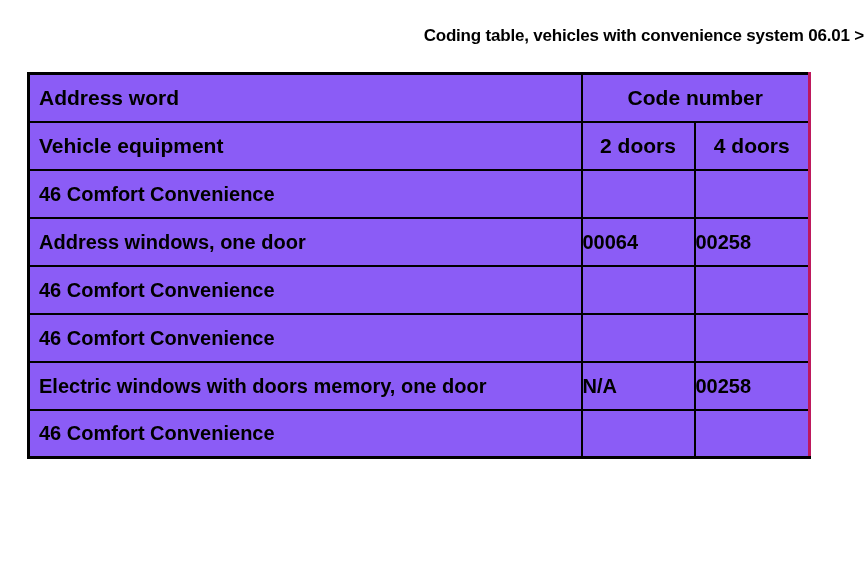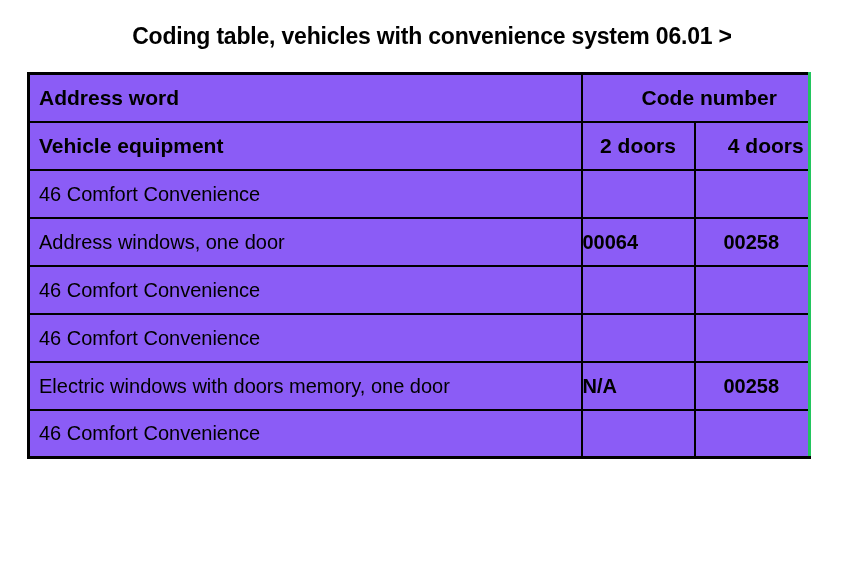--- a/index.html
+++ b/index.html
@@ -19,22 +19,22 @@
     position: relative;
     width: 864px;
     height: 576px;
     background: #ffffff;
   }
   .doc-title {
     position: absolute;
     left: 0;
     top: 22px;
     width: 864px;
-    text-align: center;
-    font-size: 23px;
+    text-align: right;
+    font-size: 17px;
     font-weight: bold;
     letter-spacing: -0.2px;
     white-space: nowrap;
     line-height: 28px;
   }
   .coding-table {
     position: absolute;
     left: 27px;
     top: 72px;
     width: 781px;
@@ -63,22 +63,22 @@
   .coding-table tr.hdr td {
     font-weight: bold;
     font-size: 21px;
   }
   
   .coding-table {
     border: 3px solid #000000;
   }
   .coding-table tr:first-child td { border-top: 3px solid #000000; }
   .coding-table tr:last-child td { border-bottom: 3px solid #000000; }
-  .coding-table td:first-child { border-left: 3px solid #000000; }
-  .coding-table td:last-child { border-right: 3px solid #22c55e; padding-left: 28px; }
+  .coding-table td:first-child { border-left: 3px solid #000000; font-weight: bold; }
+  .coding-table td:last-child { border-right: 3px solid #be185d; }
   col.c-label { width: 553px; }
   col.c-two   { width: 113px; }
   col.c-four  { width: 115px; }
 </style>
 </head>
 <body>
 
 <div class="page">
 
   <div class="doc-title">Coding table, vehicles with convenience system 06.01 &gt;</div>

